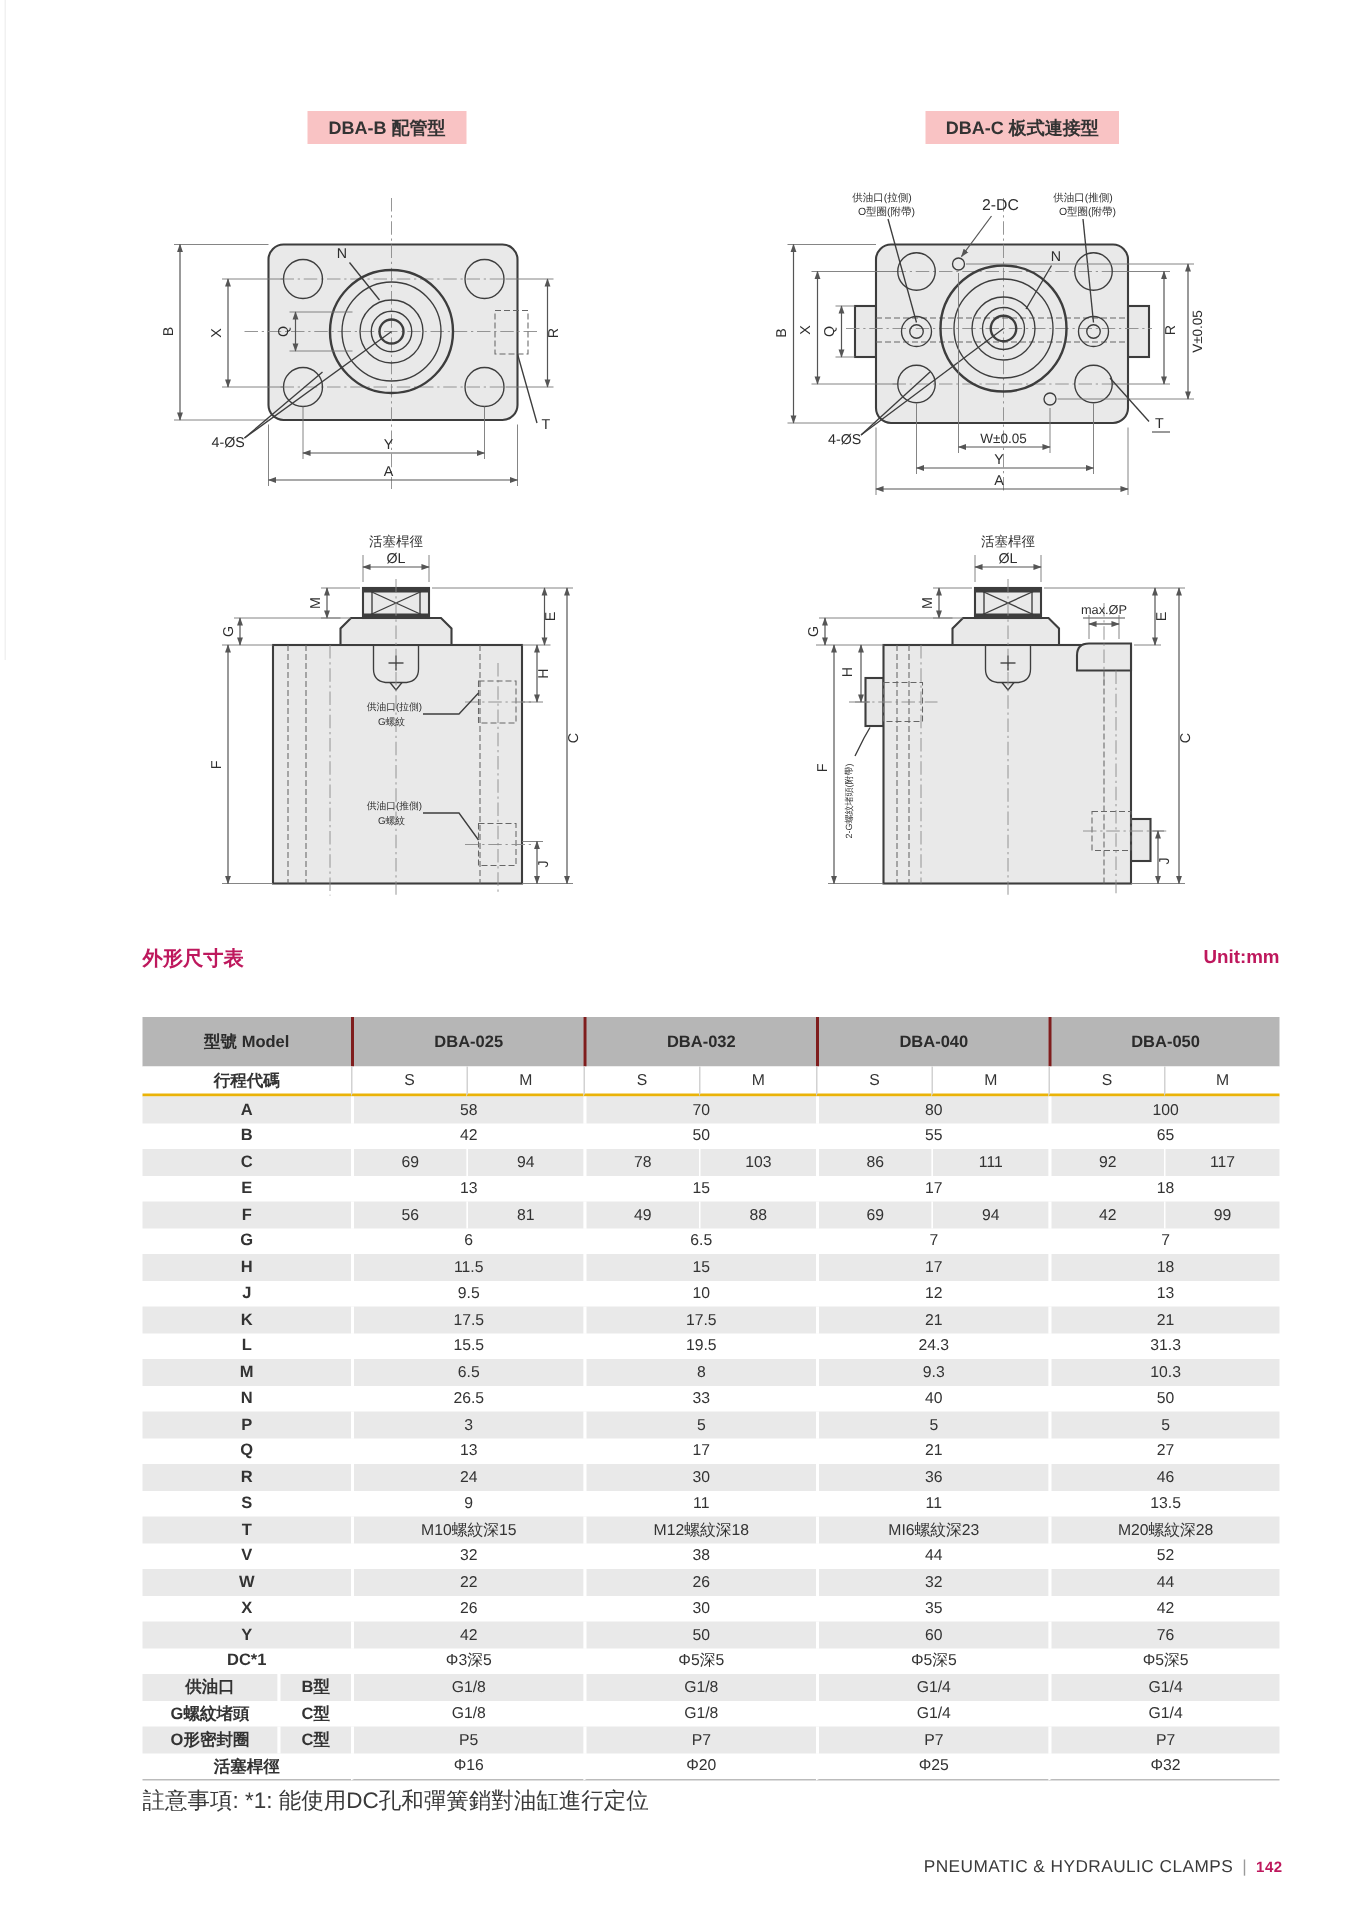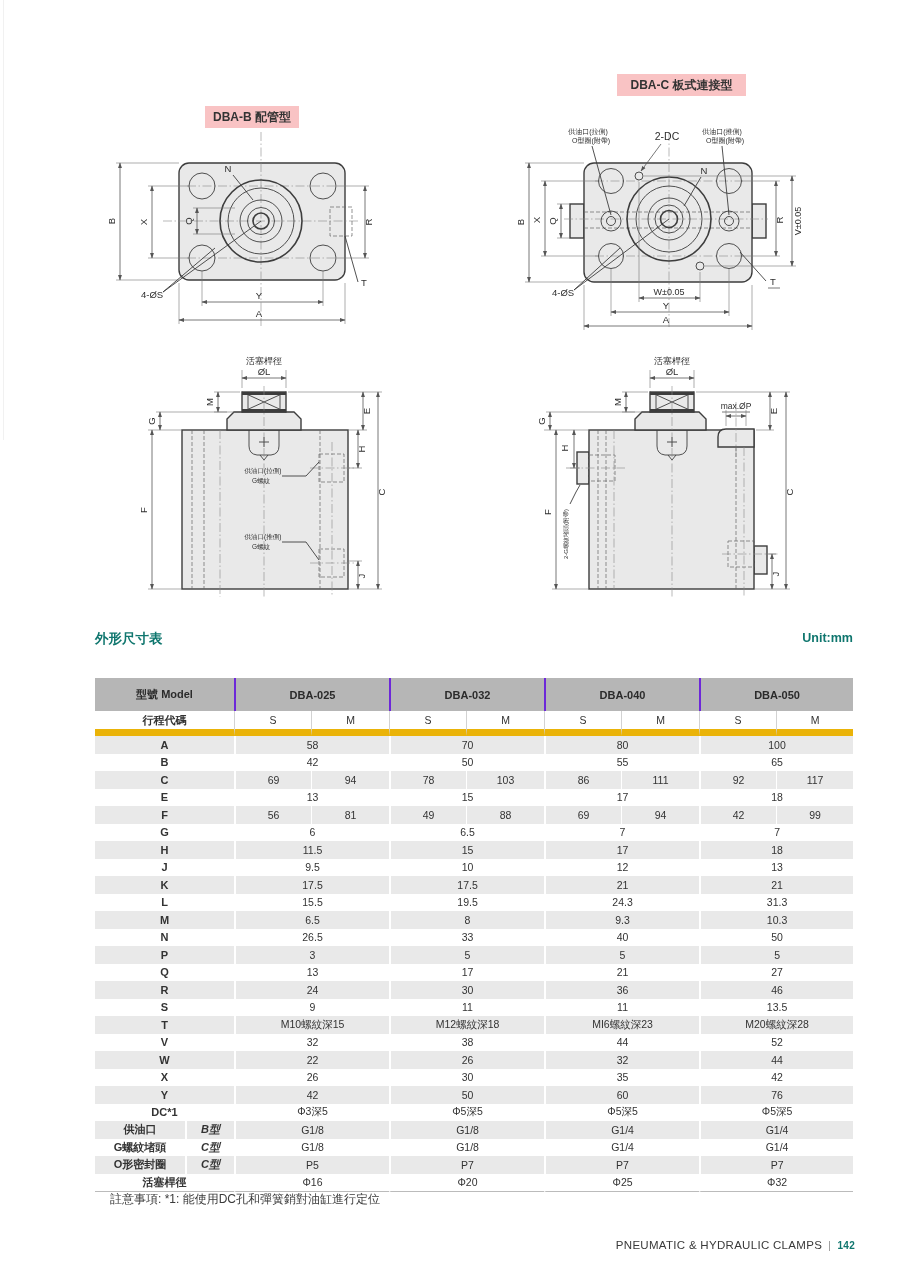--- a/index.html
+++ b/index.html
@@ -1,40 +1,40 @@
 <!DOCTYPE html>
 <html><head>
 <meta charset="utf-8">
 <style>
   html,body{margin:0;padding:0;background:#fff;}
   #page{position:relative;width:900px;height:1273px;background:#fff;overflow:hidden;
         font-family:"Liberation Sans",sans-serif;}
   .edge{position:absolute;left:3px;top:0;width:1px;height:440px;background:#f1f1f1;}
   .badge{position:absolute;height:22px;background:#f9c3c4;color:#333;font-weight:bold;
          font-size:12px;line-height:22px;text-align:center;}
-  #badge-b{left:205px;top:74px;width:94px;margin-top:32px;}
+  #badge-b{left:205px;top:74px;width:106px;}
   #badge-c{left:617px;top:74px;width:129px;}
   .svgwrap{position:absolute;}
-  .red{color:#0f766e;}
+  .red{color:#be185d;}
   #sec-title{position:absolute;left:95px;top:630px;font-size:13.5px;font-weight:bold;}
   #unit{position:absolute;right:47px;top:631px;font-size:12.5px;font-weight:bold;}
   #tablewrap{position:absolute;left:95px;top:678px;width:758px;}
   table{border-collapse:separate;border-spacing:0;table-layout:fixed;width:758px;}
   td,th{text-align:center;vertical-align:middle;padding:0;color:#333;overflow:hidden;white-space:nowrap;}
-  .hdr th{background:#b6b6b6;height:33px;font-size:11px;font-weight:bold;color:#2b2b2b;border-left:2px solid #6d28d9;}
+  .hdr th{background:#b6b6b6;height:33px;font-size:11px;font-weight:bold;color:#2b2b2b;border-left:2px solid #7f1d1d;}
   .hdr th.first{border-left:none;}
-  .stroke th,.stroke td{height:18px;background:#fff;border-bottom:7px solid #eab308;border-left:1px solid #d2d2d2;font-size:10.5px;}
+  .stroke th,.stroke td{height:18px;background:#fff;border-bottom:2px solid #eab308;border-left:1px solid #d2d2d2;font-size:10.5px;}
   .stroke th{border-left:none;font-weight:bold;font-size:11px;}
   tbody td{height:17.5px;font-size:10.5px;border-left:2px solid #fff;}
   tbody tr:nth-child(odd) td{background:#e9e9e9;}
   tbody td.lbl{font-weight:bold;font-size:11px;border-left:none;}
-  tbody td.sub{font-weight:bold;font-size:11px;font-style:italic;}
+  tbody td.sub{font-weight:bold;font-size:11px;}
   tbody td.sm{border-left:1.5px solid #fff;}
   tbody tr:last-child td{border-bottom:1px solid #bbb;}
-  #note{position:absolute;left:110px;top:1191px;font-size:12px;color:#3a3a3a;}
+  #note{position:absolute;left:95px;top:1191px;font-size:15px;color:#3a3a3a;}
   #footer{position:absolute;right:45px;top:1239px;font-size:11.5px;color:#3a3a3a;letter-spacing:0.3px;}
   #footer .sep{color:#9a9a9a;margin:0 6px;}
   #footer .pg{font-weight:bold;font-size:10px;}
   
   .body{fill:#e9e9e9;stroke:#3d3d3d;stroke-width:1.4;}
   .thin{stroke:#3d3d3d;stroke-width:0.9;fill:none;}
   .bold{stroke:#3d3d3d;stroke-width:1.6;fill:none;}
   .dash{stroke:#666;stroke-width:0.7;stroke-dasharray:4 2;fill:none;}
   .cl{stroke:#8a8a8a;stroke-width:0.6;stroke-dasharray:9 2.5 1.5 2.5;fill:none;}
   .dim{stroke:#555;stroke-width:0.8;fill:none;}

